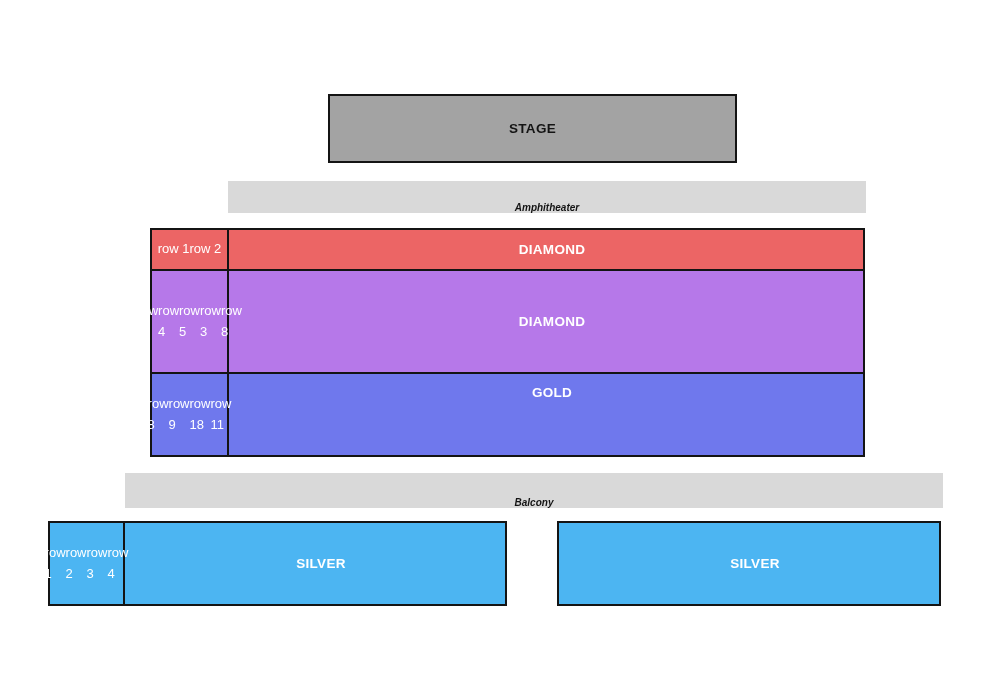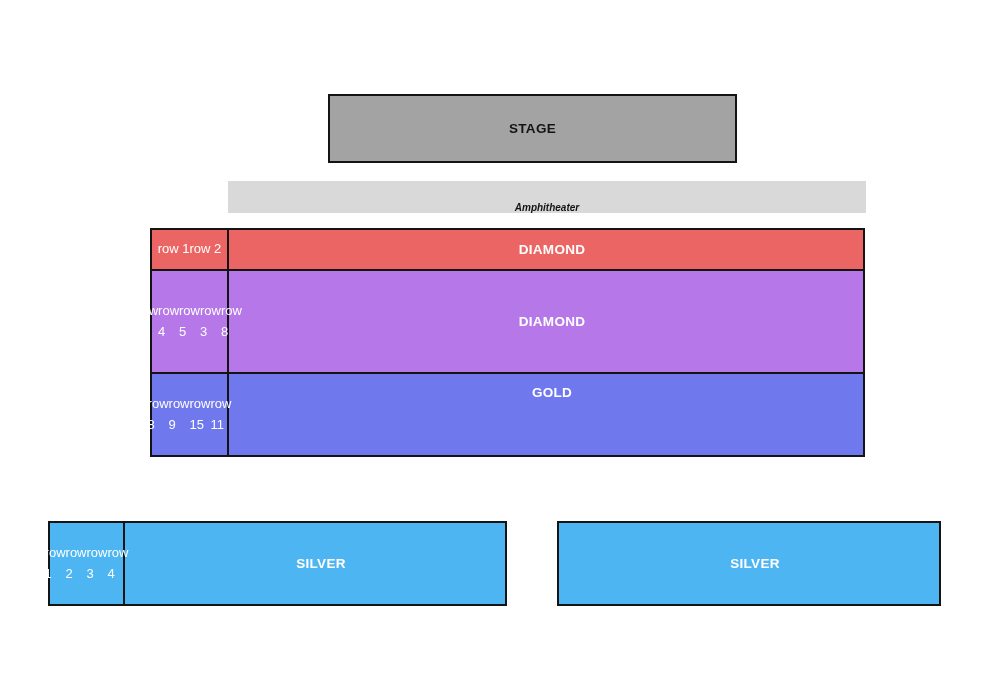--- a/index.html
+++ b/index.html
@@ -128,30 +128,33 @@
       </div>
       <div class="sec-main">
         <span class="sec-label">DIAMOND</span>
       </div>
     </div>
 
     <div class="section gold">
       <div class="rowcol">
         <span>row 8</span>
         <span>row 9</span>
-        <span>row 15</span>
+        <span>row 18</span>
         <span>row 11</span>
       </div>
       <div class="sec-main">
         <span class="sec-label">GOLD</span>
       </div>
     </div>
 
   </div>
 
+  <div class="band balcony">
+    <span>Balcony</span>
+  </div>
 
   <div class="silver left">
     <div class="rowcol">
       <span>row 1</span>
       <span>row 2</span>
       <span>row 3</span>
       <span>row 4</span>
     </div>
     <div class="sec-main">
       <span class="sec-label">SILVER</span>

